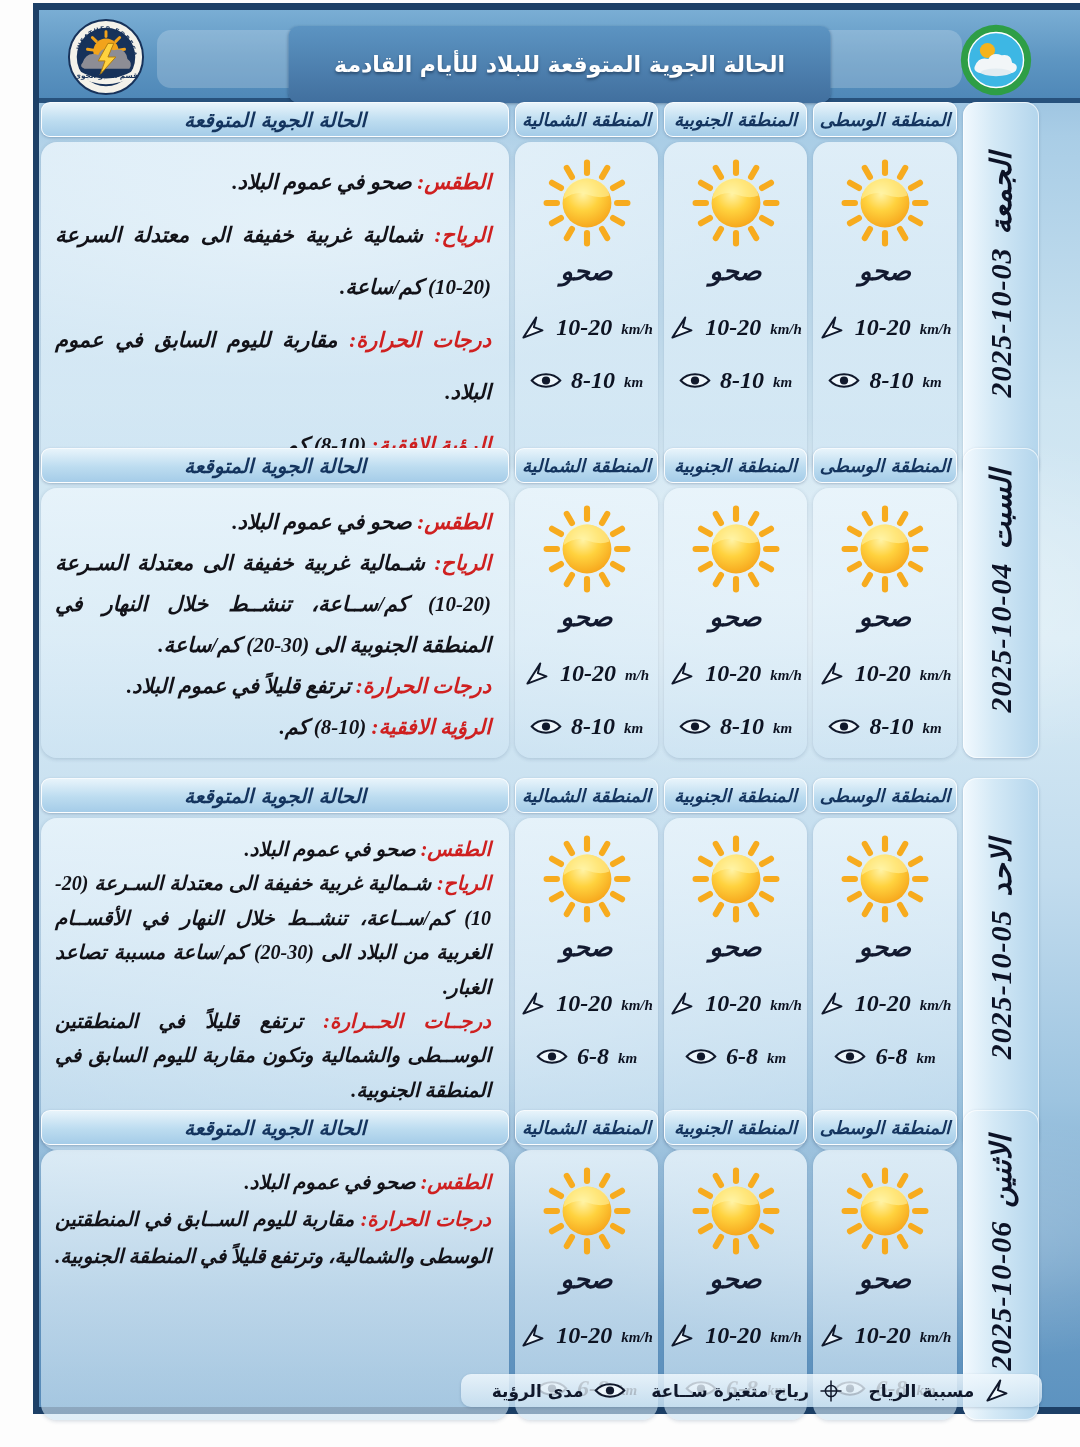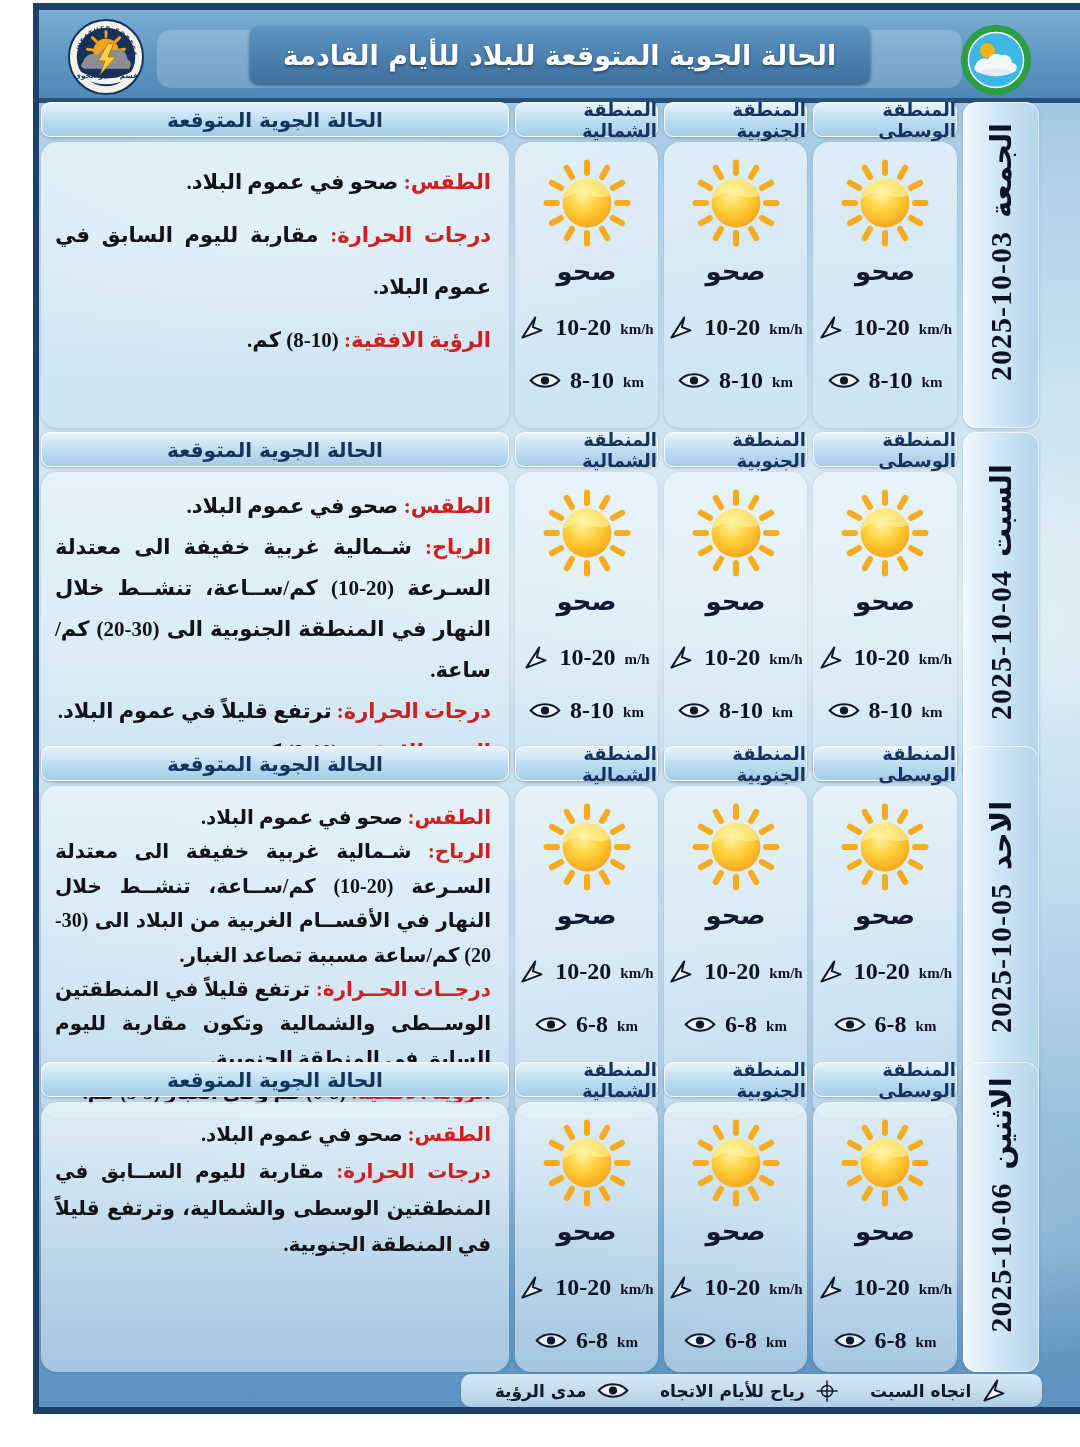--- a/index.html
+++ b/index.html
@@ -20,29 +20,29 @@
 
   
   .band{position:absolute;top:0;left:0;right:0;height:88px;
     background:linear-gradient(180deg,#7aaed4 0%,#5e96c2 55%,#4f88b8 100%);
     border-bottom:5px solid #27517c;}
   .band-pill{position:absolute;left:118px;right:118px;top:20px;height:58px;border-radius:14px;
     background:rgba(255,255,255,.20);}
   .title-box{position:absolute;left:50%;top:16px;transform:translateX(-50%);
     background:linear-gradient(180deg,#5c94c2,#416f9e);border-radius:10px;padding:10px 30px;
     box-shadow:0 1px 3px rgba(10,30,60,.35);}
-  .title-box h1{margin:4px;font-size:27px;font-weight:bold;color:#ffffff;white-space:nowrap;
+  .title-box h1{margin:16px;font-size:22px;font-weight:bold;color:#ffffff;white-space:nowrap;
     text-shadow:0 2px 3px rgba(10,25,50,.5);letter-spacing:.5px;text-align:right;}
   .logo{position:absolute;}
   .logo-left{left:28px;top:8px;}
   .logo-right{right:46px;top:12px;}
 
   
   .rows{position:absolute;top:92px;left:2px;right:38px;display:grid;
-    grid-template-rows:326px 310px 312px 310px;row-gap:4px;}
+    grid-template-rows:326px 310px 312px 310px;row-gap:20px;font-style:italic;}
   .day-row{display:grid;grid-template-columns:468px 143px 143px 144px 76px;column-gap:6px;}
 
   .chip{height:33px;border-radius:9px;flex:none;
     background:linear-gradient(180deg,#e8f4fb,#bcdcf0 55%,#a5cce8);
     border:1px solid rgba(255,255,255,.9);box-shadow:0 1px 3px rgba(20,50,90,.28);
     display:flex;align-items:center;justify-content:center;color:#14345e;font-weight:bold;}
   .panel{background:linear-gradient(180deg,rgba(236,246,252,.80),rgba(206,228,243,.62));
     border-radius:16px;box-shadow:0 1px 4px rgba(30,60,100,.20);}
 
   
@@ -139,20 +139,21 @@
 
     <div class="rows">
   <section class="day-row">
     <div class="details-col">
       <div class="chip details-chip">
               <span>الحالة الجوية المتوقعة</span>
             </div>
       <div class="panel details-body">
   <div class="d-line"><span class="d-label">الطقس:</span> <span class="d-text">صحو في عموم البلاد.</span></div>
 
+  <div class="d-line"><span class="d-label">الرياح:</span> <span class="d-text">شمالية غربية خفيفة الى معتدلة السرعة (20-10) كم/ساعة.</span></div>
 
   <div class="d-line"><span class="d-label">درجات الحرارة:</span> <span class="d-text">مقاربة لليوم السابق في عموم البلاد.</span></div>
 
   <div class="d-line"><span class="d-label">الرؤية الافقية:</span> <span class="d-text">(10-8) كم.</span></div>
 </div>
     </div>
 
   <div class="region-col">
     <div class="chip region-chip">
               <span>المنطقة الشمالية</span>
@@ -888,31 +889,31 @@
   </section>
 </div>
 
     <div class="legend">
       <div class="legend-item">
 
   <svg class="icon" width="27" height="27" viewBox="0 0 24 24">
     <polygon points="3,21 20,14.5 12.3,11.7 14.5,3" fill="rgba(245,251,255,.85)" stroke="#10182b" stroke-width="1.7" stroke-linejoin="round"></polygon>
   </svg>
 
-        <span>اتجاه السبت</span>
+        <span>مسببة الرياح</span>
       </div>
       <div class="legend-item">
 
   <svg class="icon" width="24" height="24" viewBox="0 0 24 24">
     <circle cx="12" cy="12" r="5.6" fill="none" stroke="#10182b" stroke-width="1.5"></circle>
     <line x1="12" y1="1.5" x2="12" y2="22.5" stroke="#10182b" stroke-width="1.5"></line>
     <line x1="1.5" y1="12" x2="22.5" y2="12" stroke="#10182b" stroke-width="1.5"></line>
   </svg>
 
-        <span>رياح للأيام الاتجاه</span>
+        <span>رياح متغيرة ســاعة</span>
       </div>
       <div class="legend-item">
 
   <svg class="icon" width="32" height="21" viewBox="0 0 28 18">
     <path d="M1.5 9 C8 1.8, 20 1.8, 26.5 9 C20 16.2, 8 16.2, 1.5 9 Z" fill="rgba(245,251,255,.8)" stroke="#10182b" stroke-width="1.7"></path>
     <circle cx="14" cy="9" r="3.6" fill="#10182b"></circle>
   </svg>
 
         <span>مدى الرؤية</span>
       </div>

